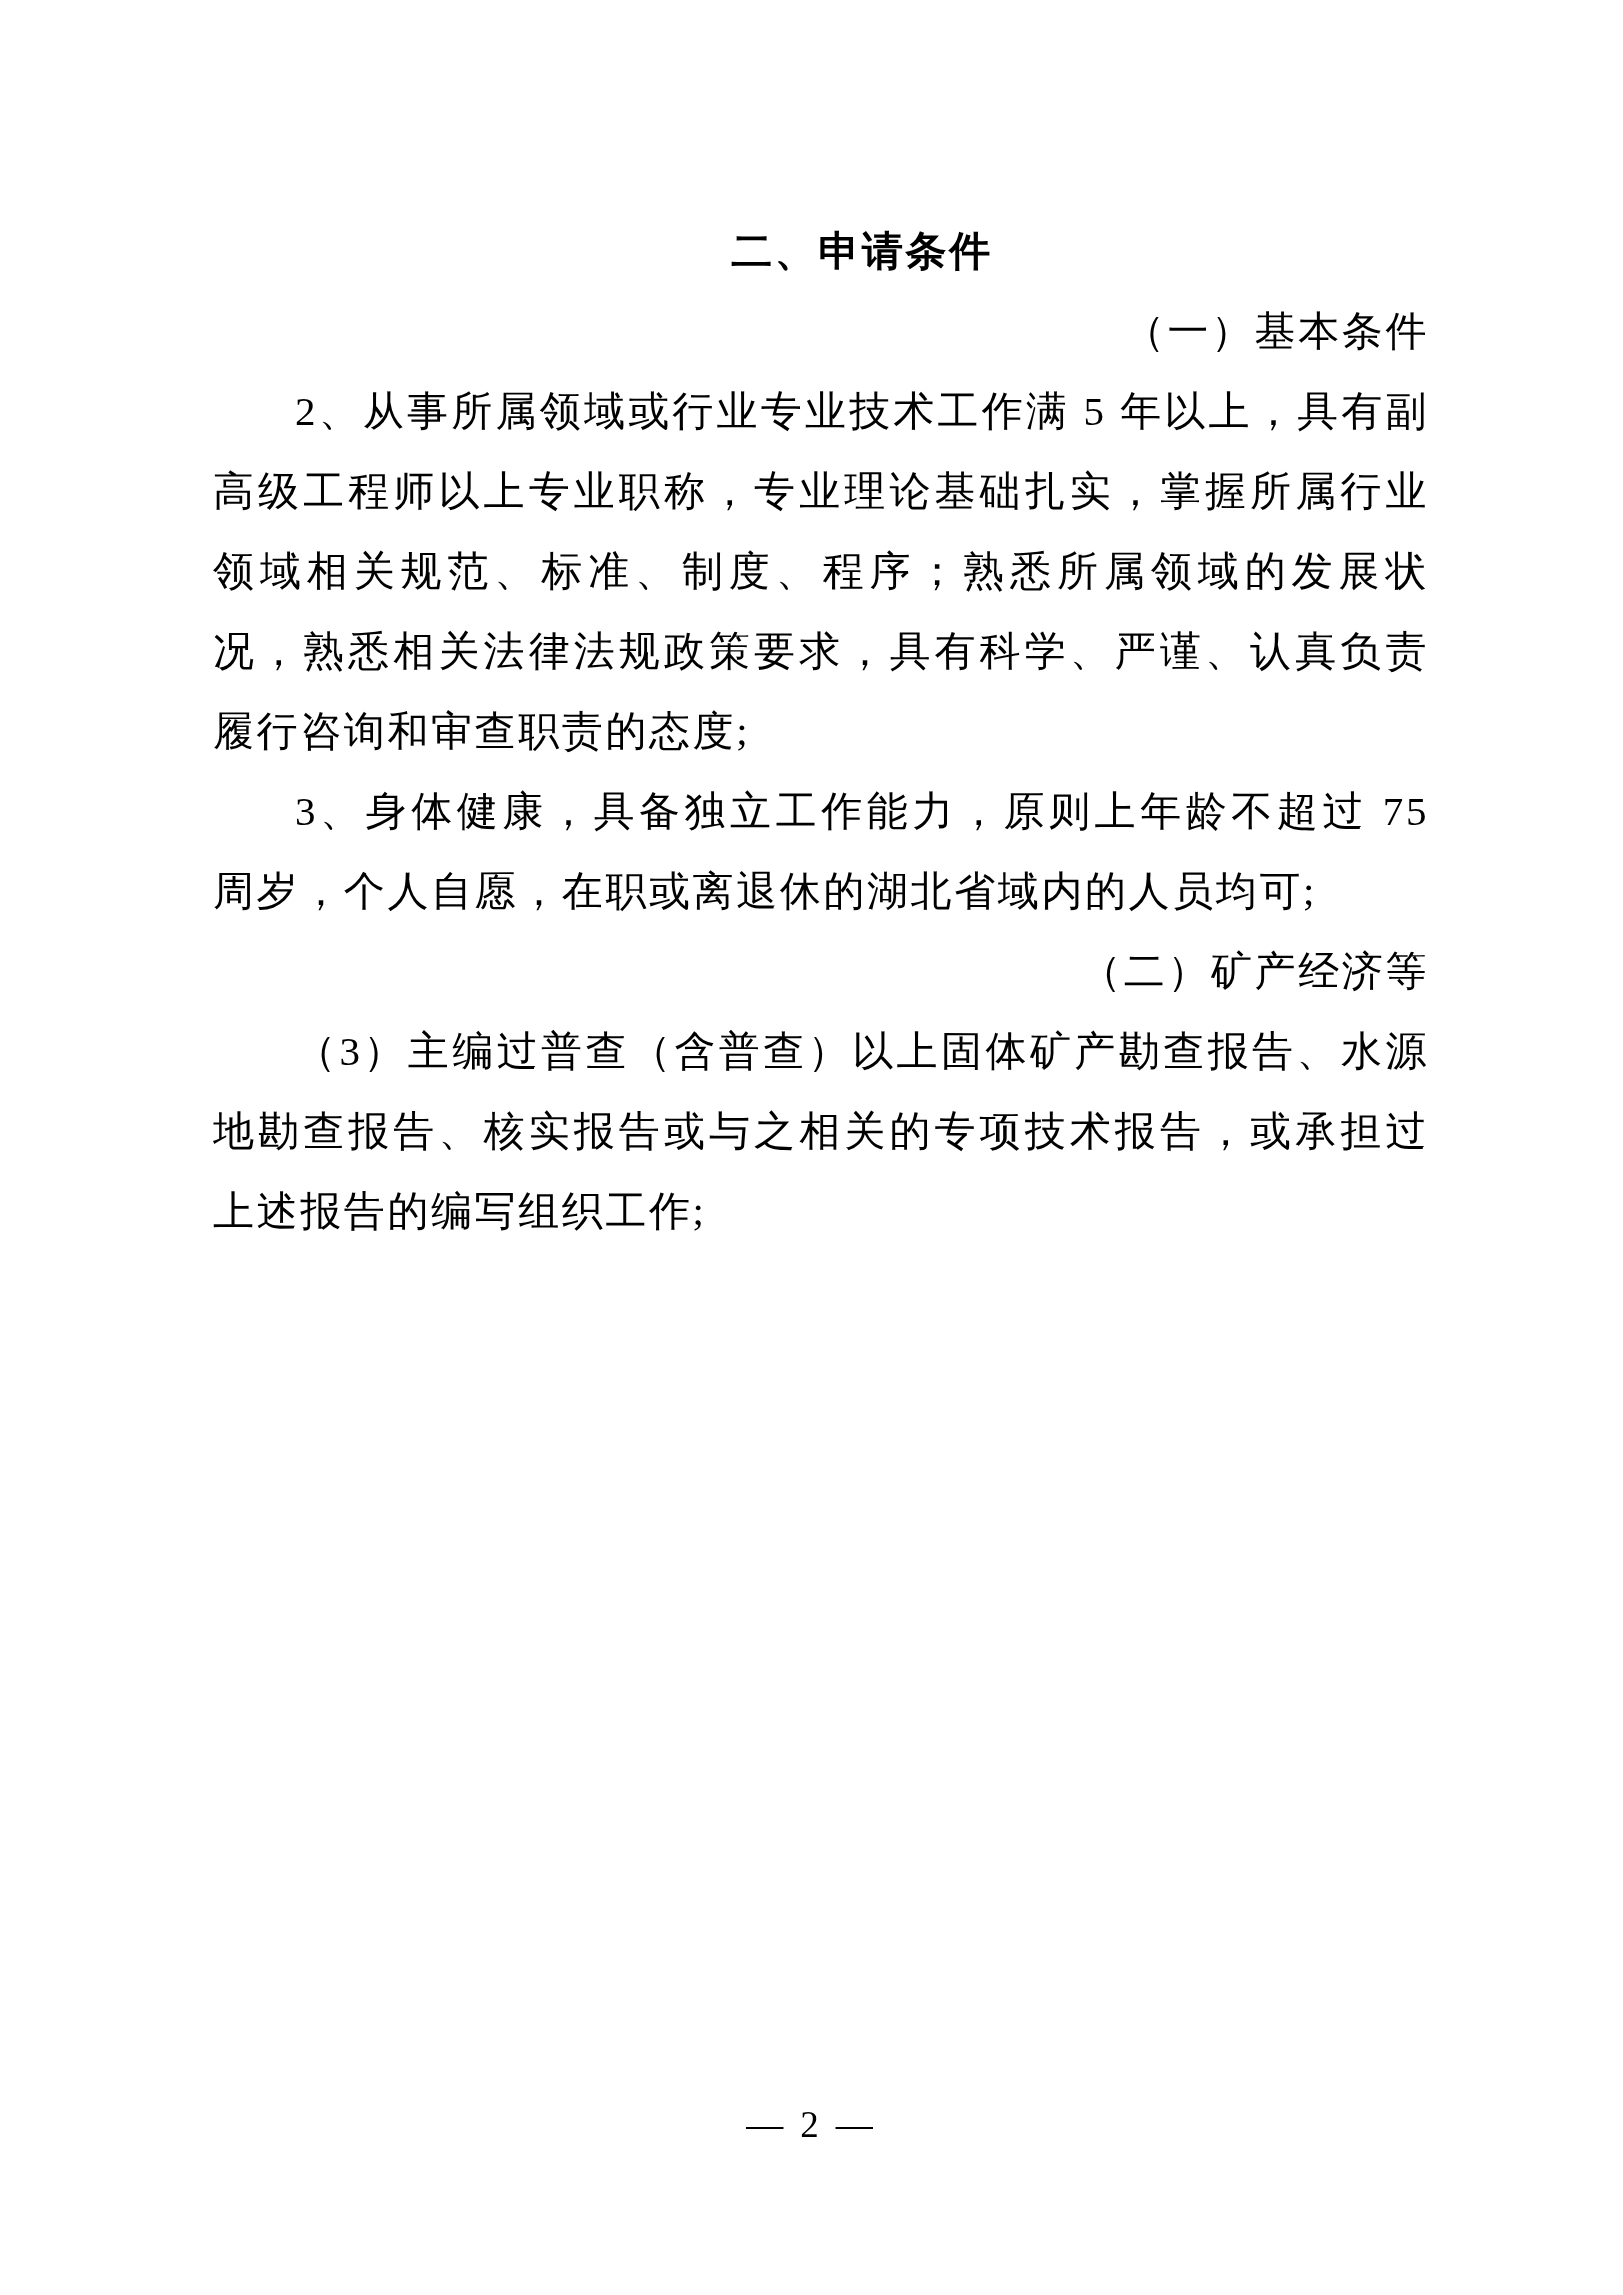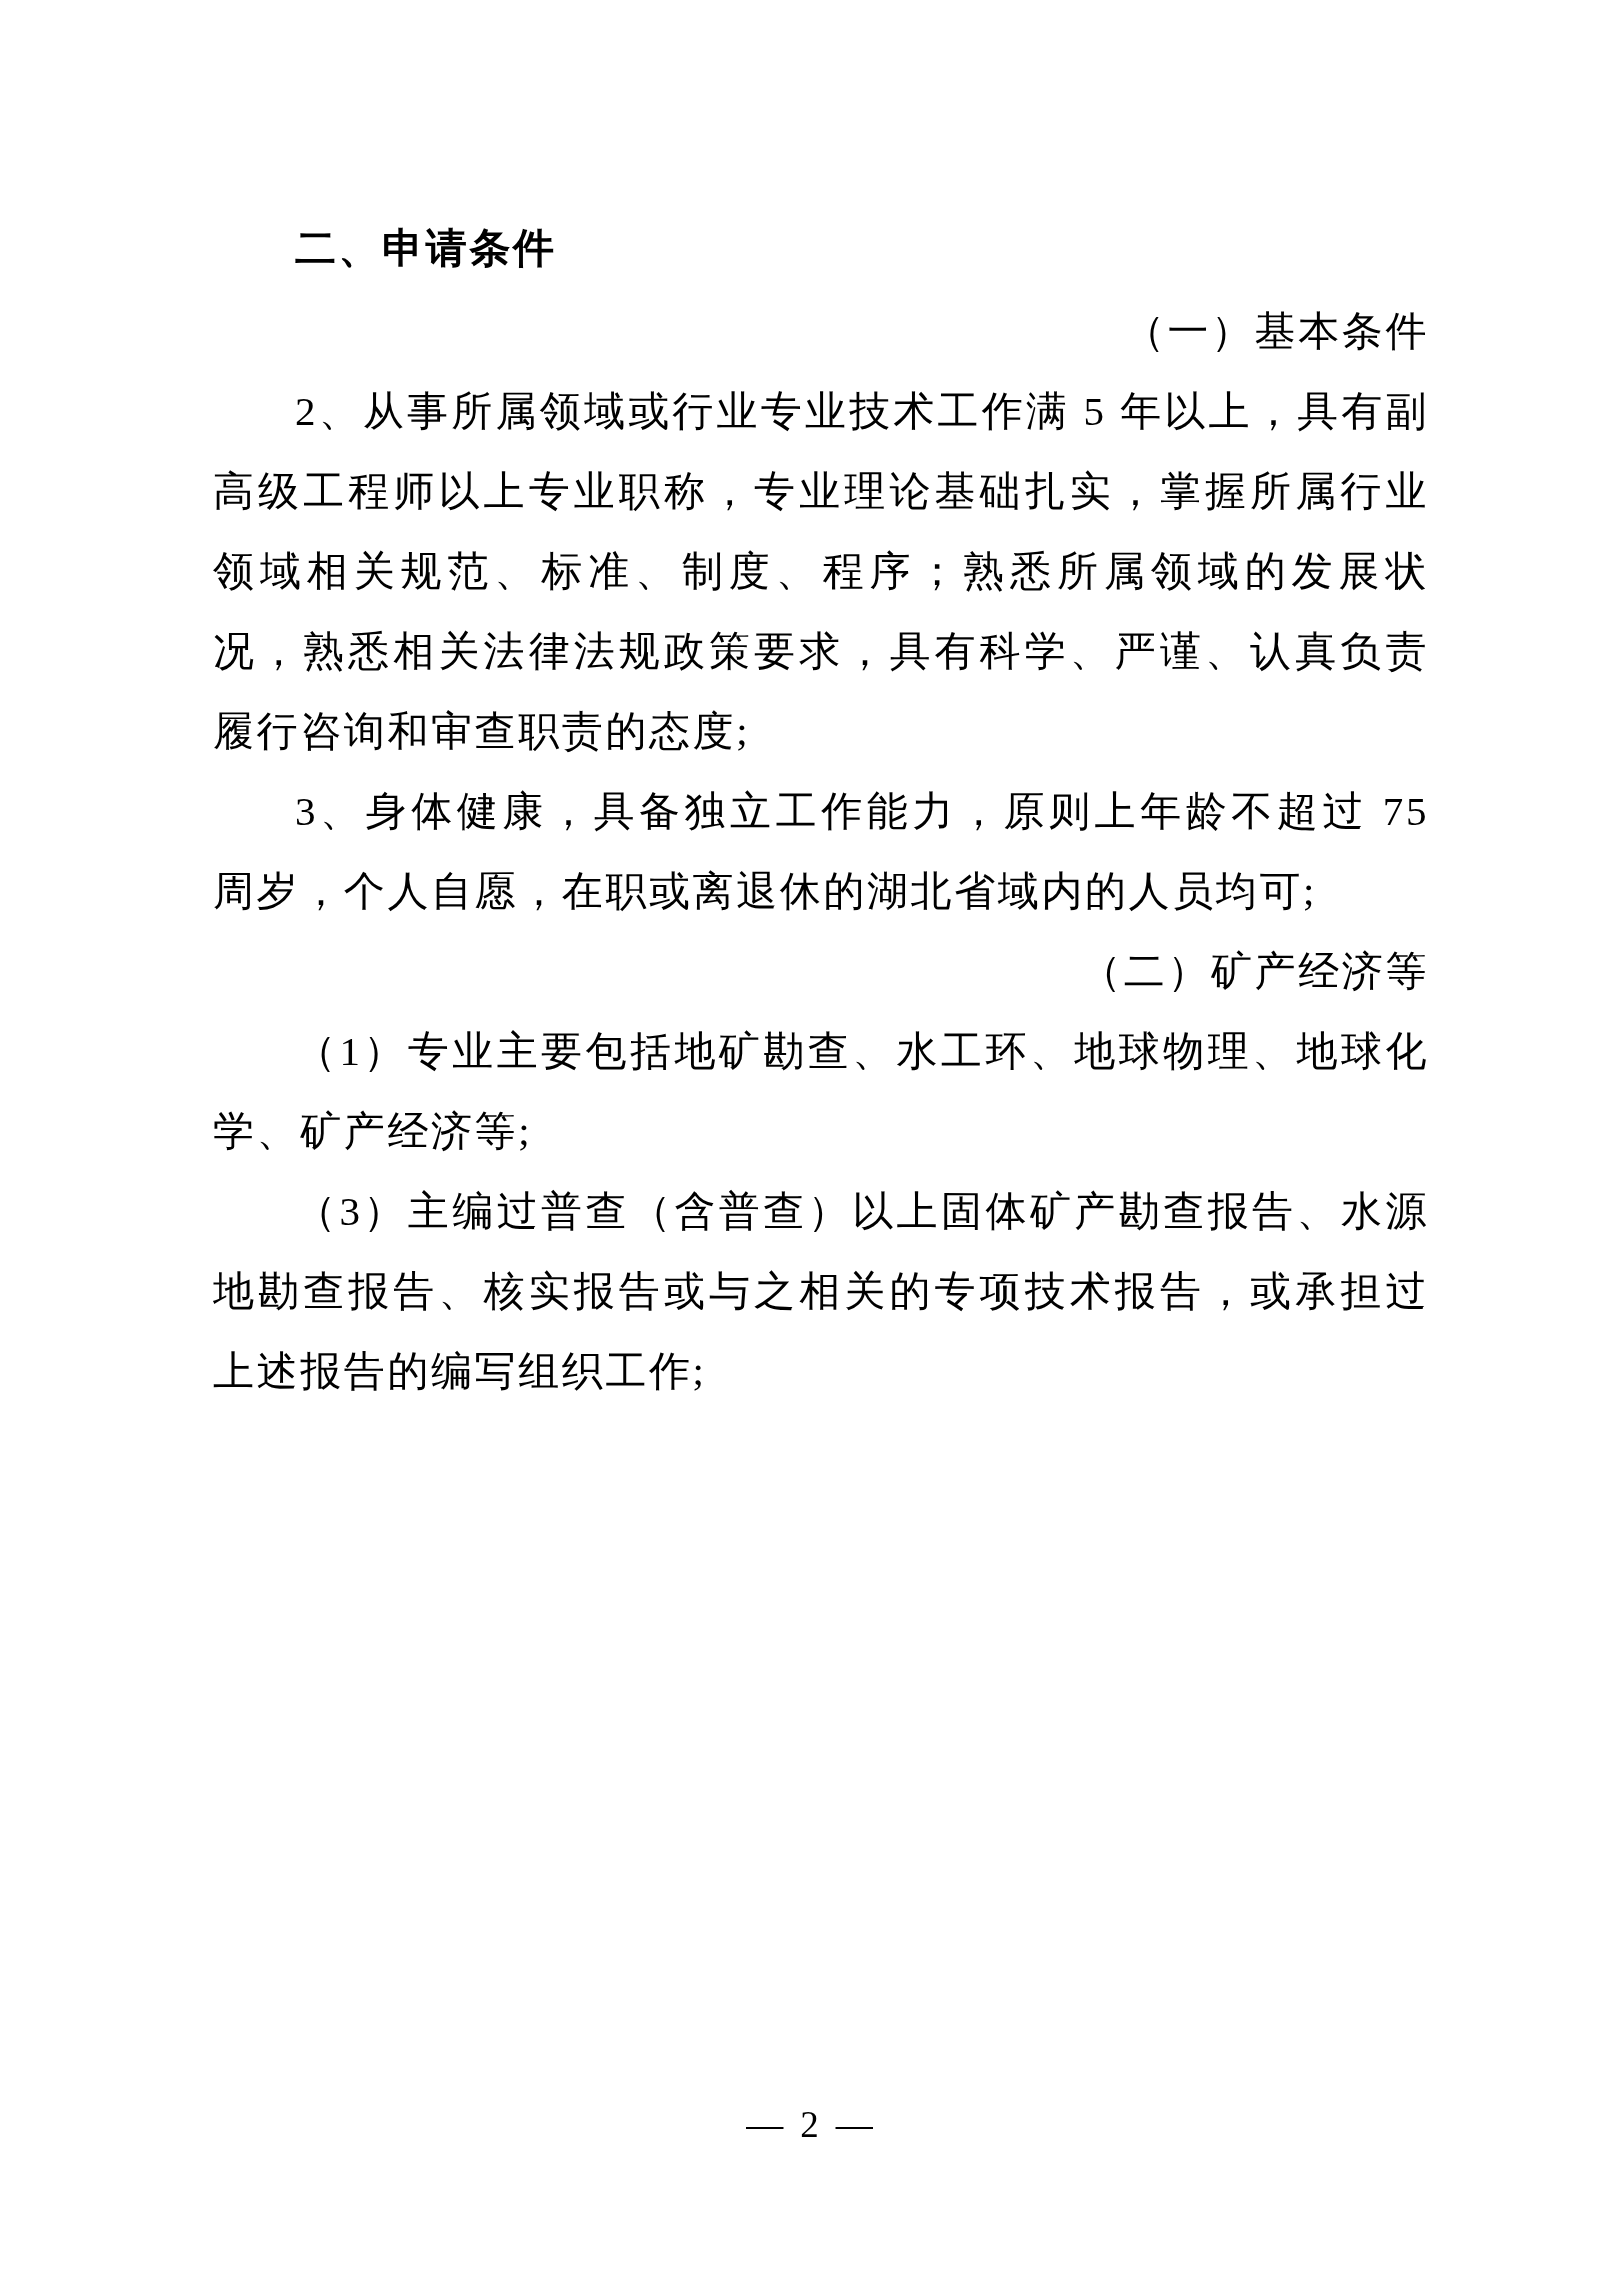--- a/index.html
+++ b/index.html
@@ -26,22 +26,22 @@
     margin: 0;
     font-size: 41px;
     line-height: 80px;
     letter-spacing: 2.6px;
     text-align: justify;
     text-indent: 2em;
     word-break: break-all;
   }
   .para.h1 {
     font-weight: bold;
-    text-align: left;
-    font-family: Liberation Mono, monospace;
+    text-align: center;
+    font-family: Liberation Serif, serif;
   }
   .para.h2 {
     text-align: right;
   }
   .footer {
     position: absolute;
     top: 2099px;
     left: 0;
     width: 100%;
     text-align: center;
@@ -54,20 +54,19 @@
 </head>
 <body>
 
 <div class="page">
   <div class="content">
     <p class="para h1">二、申请条件</p>
     <p class="para h2">（一）基本条件</p>
     <p class="para">2、从事所属领域或行业专业技术工作满 5 年以上，具有副高级工程师以上专业职称，专业理论基础扎实，掌握所属行业领域相关规范、标准、制度、程序；熟悉所属领域的发展状况，熟悉相关法律法规政策要求，具有科学、严谨、认真负责履行咨询和审查职责的态度;</p>
     <p class="para">3、身体健康，具备独立工作能力，原则上年龄不超过 75 周岁，个人自愿，在职或离退休的湖北省域内的人员均可;</p>
     <p class="para h2">（二）矿产经济等</p>
-    <p class="para">（1）专业主要包括地矿勘查、水工环、地球物理、地球化学、矿产经济等;</p>
     <p class="para">（3）主编过普查（含普查）以上固体矿产勘查报告、水源地勘查报告、核实报告或与之相关的专项技术报告，或承担过上述报告的编写组织工作;</p>
   </div>
   <div class="footer">
     <span>— 2 —</span>
   </div>
 </div>
 
 
 </body></html>

